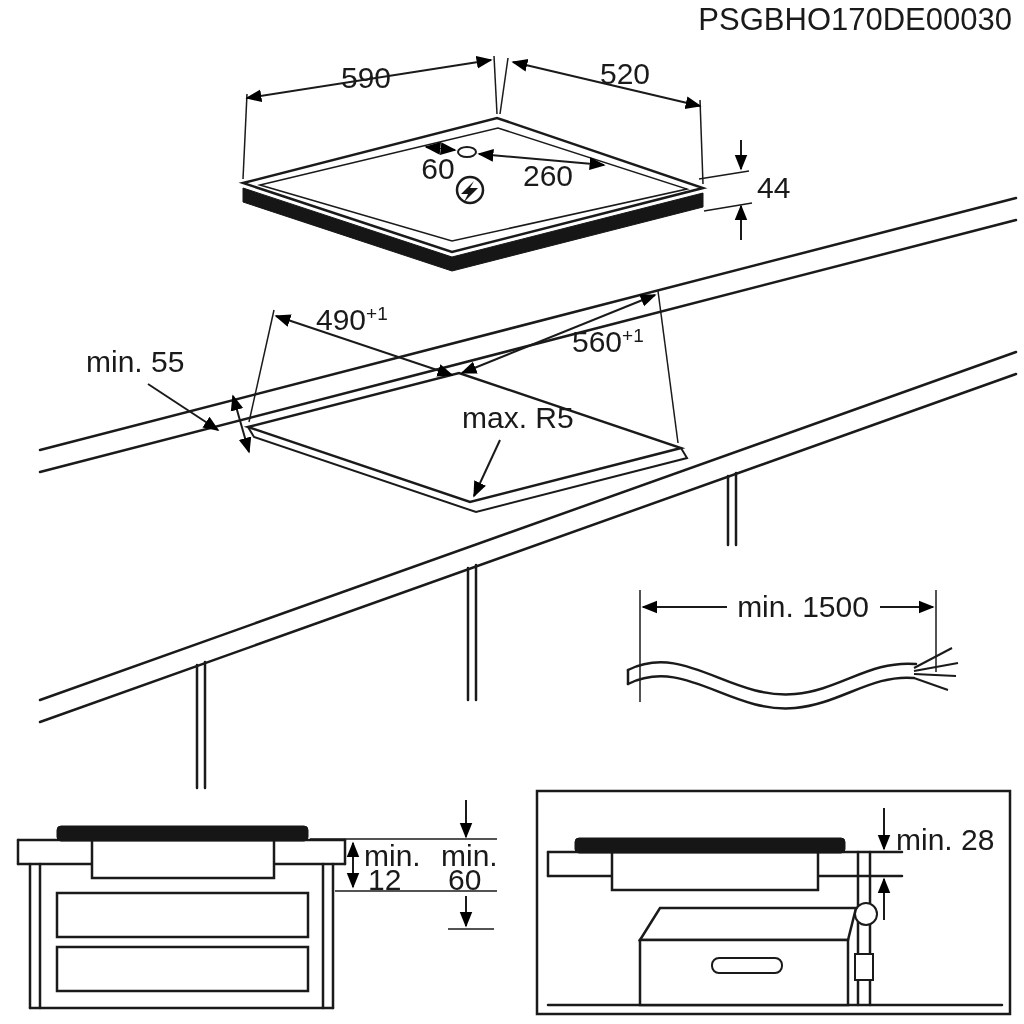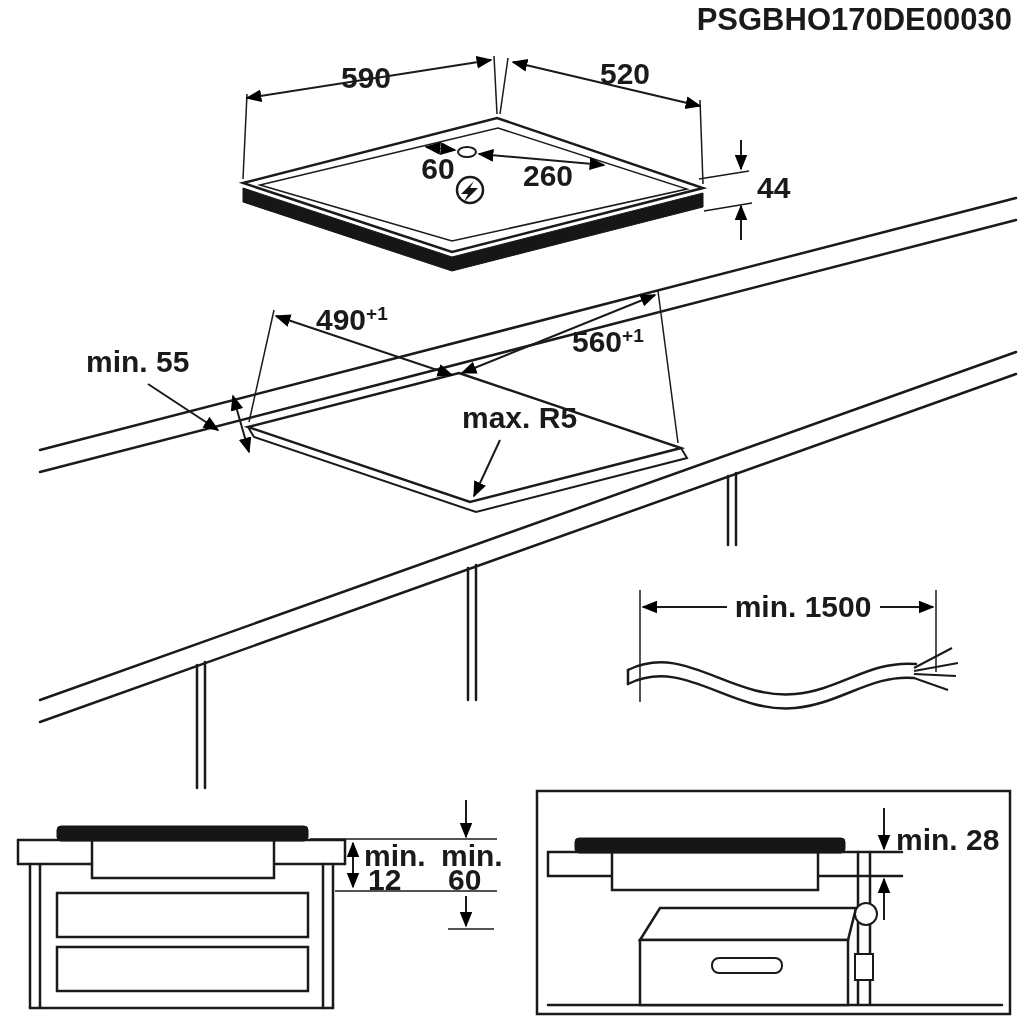--- a/index.html
+++ b/index.html
@@ -1,16 +1,16 @@
 <!DOCTYPE html>
 <html><head>
 <meta charset="utf-8">
 <style>
   html,body{margin:0;padding:0;background:#fff;}
-  .stage{width:876px;height:1024px;position:relative;background:#fff;font-family:"Liberation Sans",sans-serif;font-weight:bold;}
+  .stage{width:876px;height:1024px;position:relative;background:#fff;font-family:"Liberation Sans",sans-serif;}
   svg{display:block;}
   .ln{stroke:#1a1a1a;stroke-width:2.5;fill:none;stroke-linecap:round;}
   .dim{stroke:#1a1a1a;stroke-width:2;fill:none;}
   .thin{stroke:#1a1a1a;stroke-width:1.5;fill:none;}
   .wfill{fill:#ffffff;}
   .solid{fill:#161616;stroke:#161616;}
   text{fill:#1a1a1a;font-family:"Liberation Sans",sans-serif;font-size:30px;}
   .sup{font-size:19px;}
   .code{font-size:31px;}
 </style>

